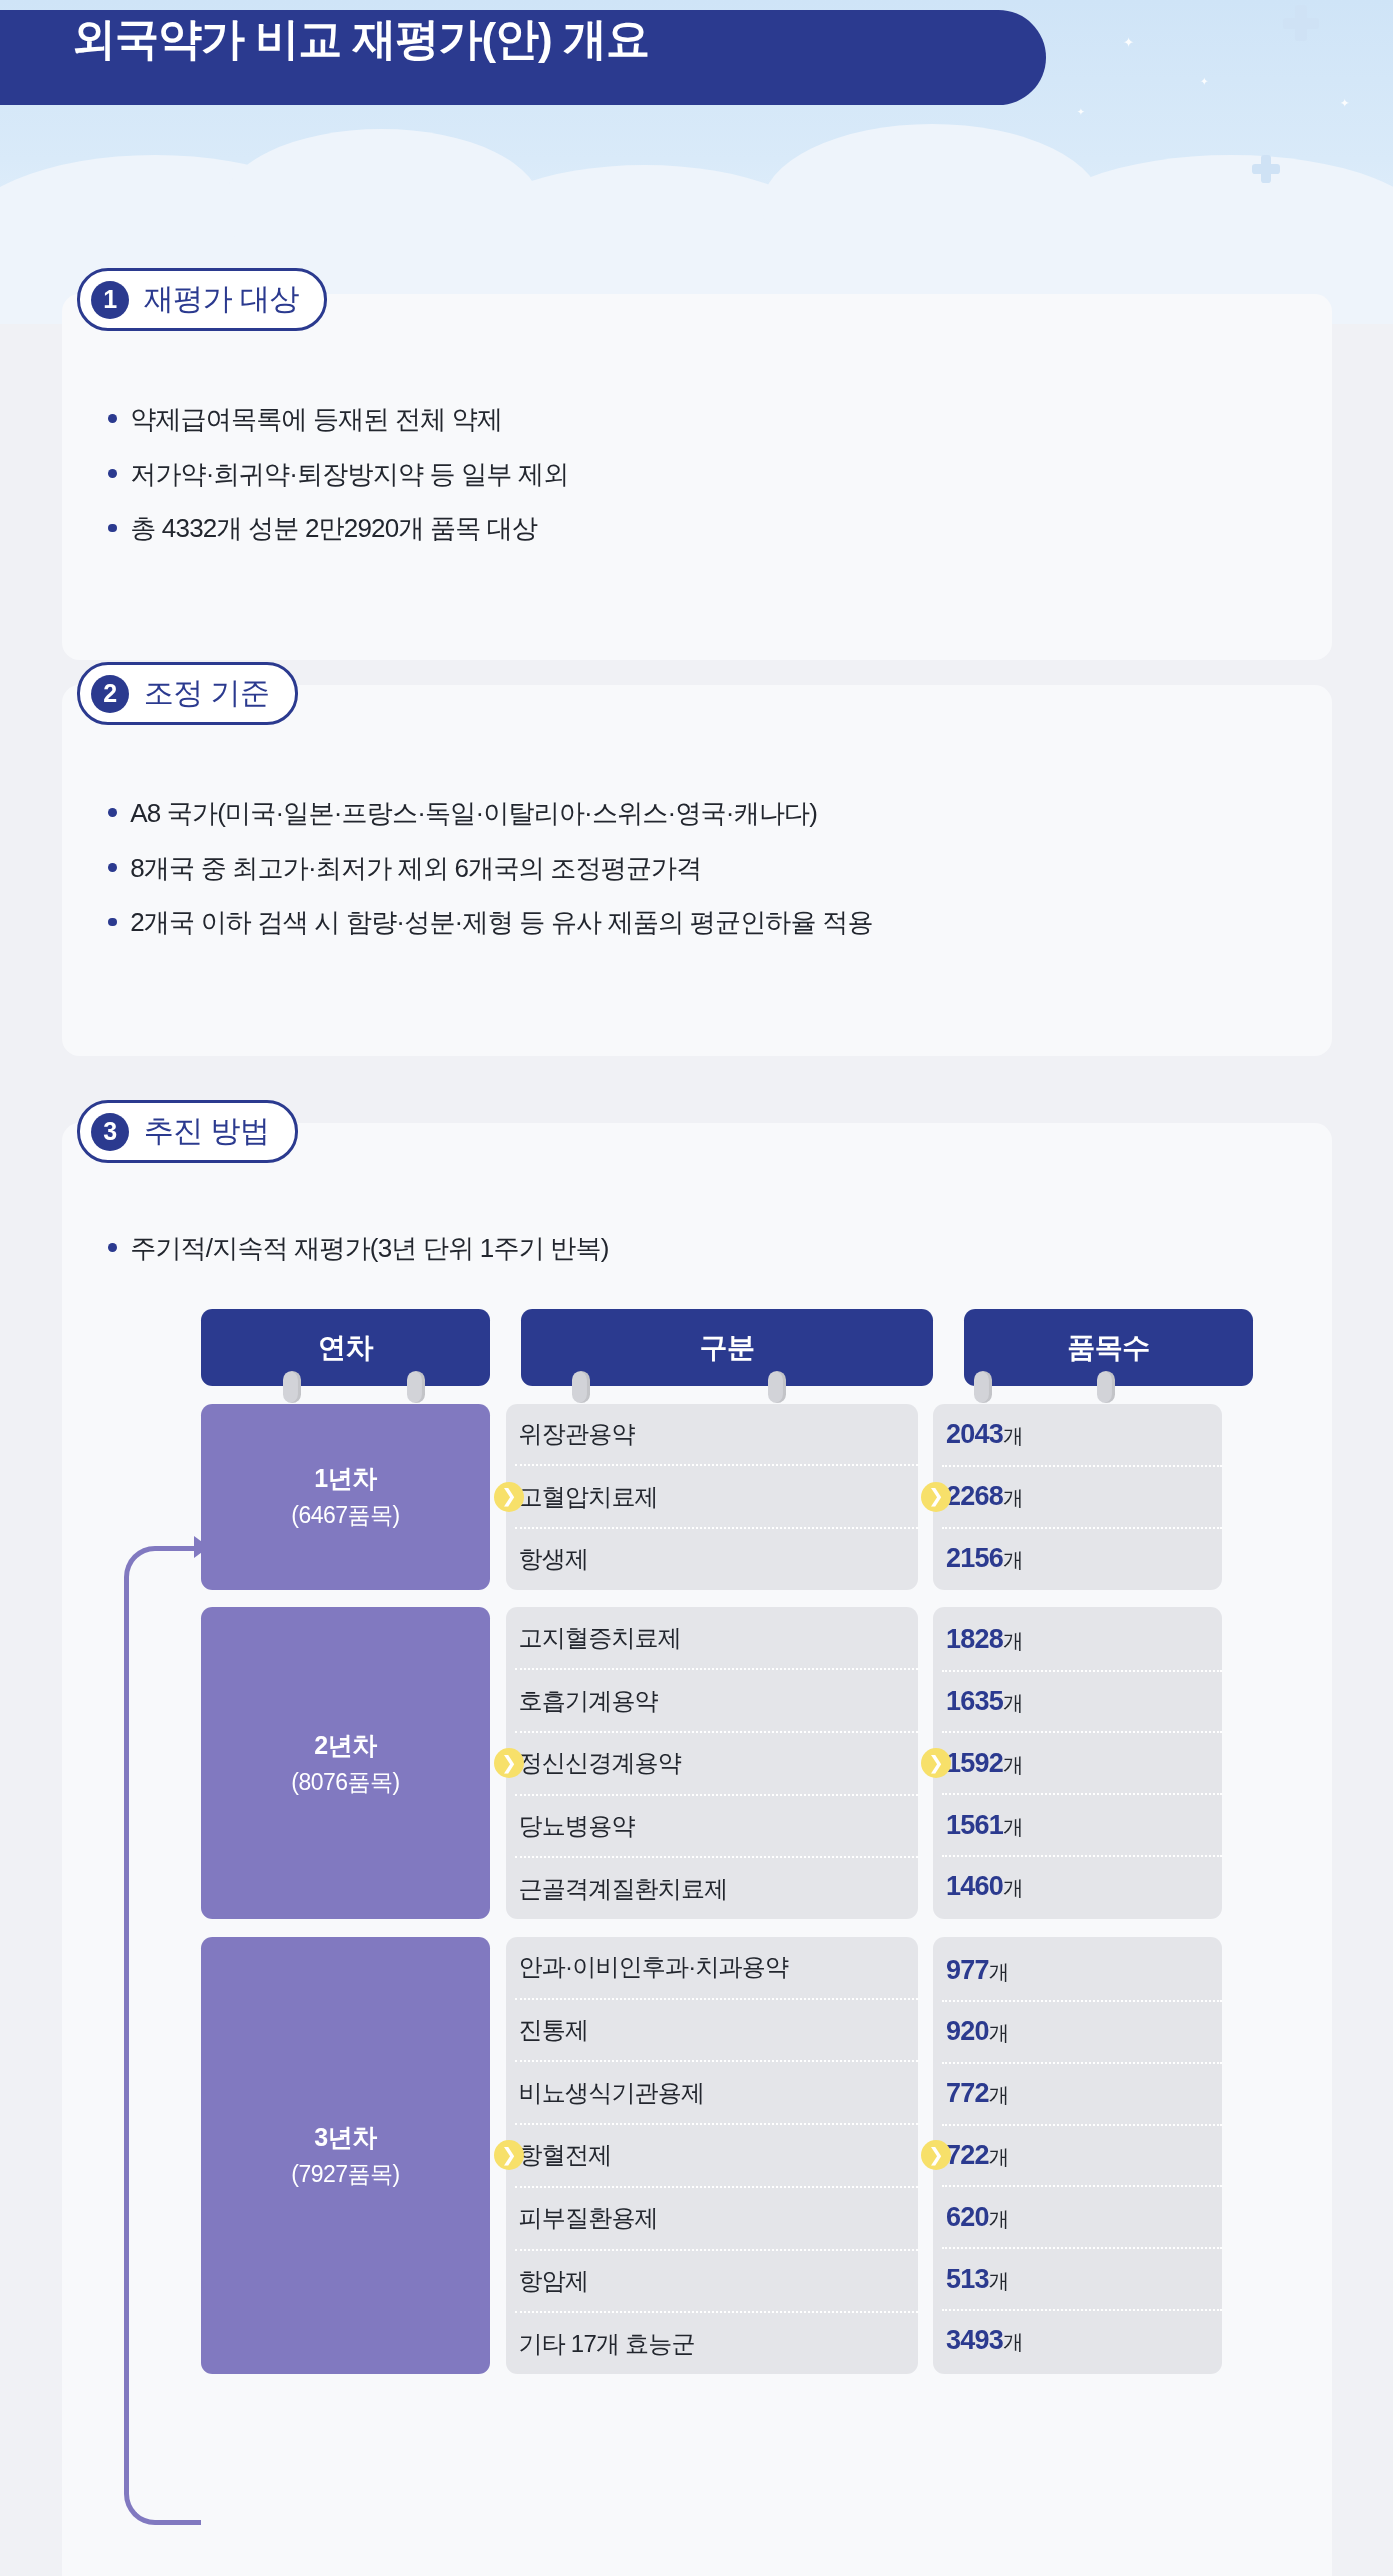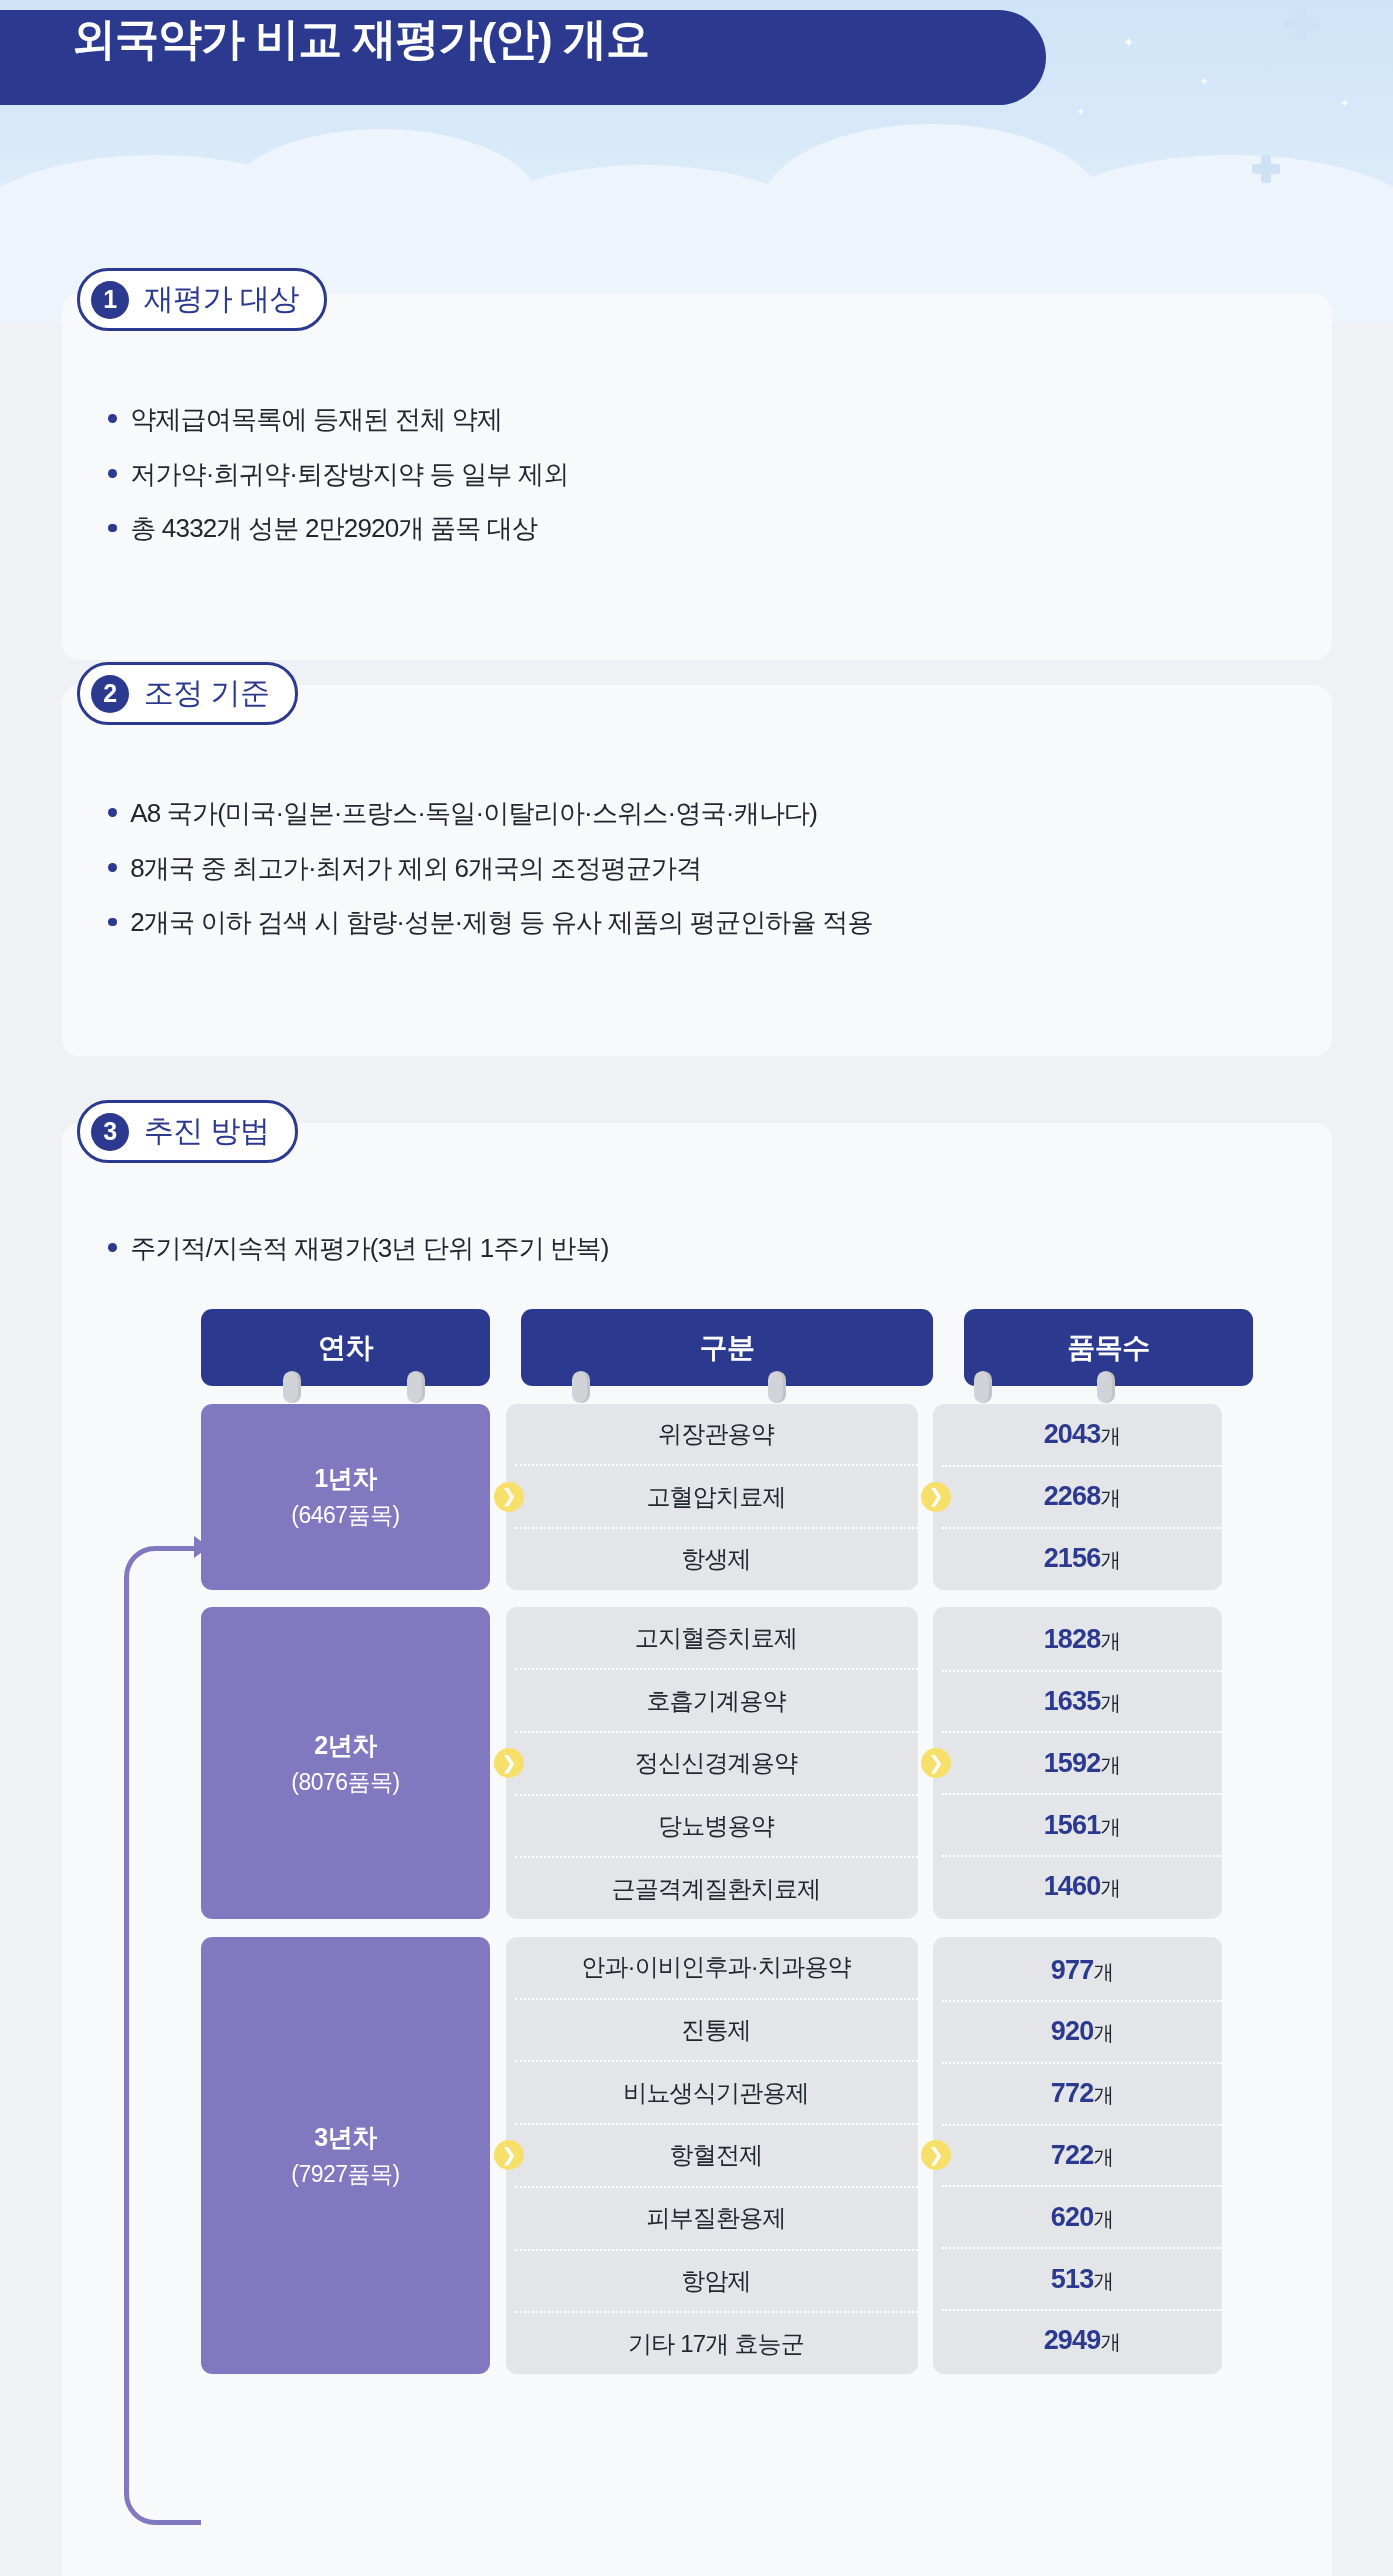--- a/index.html
+++ b/index.html
@@ -214,21 +214,20 @@
   .cat-cell, .cnt-cell {
     background: #e4e5e9;
     border-radius: 11.3px;
     display: flex;
     flex-direction: column;
     justify-content: center;
   }
   .cat-cell { width: 412px; }
   .cnt-cell { width: 289px; }
   .cat-cell .line, .cnt-cell .line {
-    text-align: center;
     font-size: 24px;
     color: #22262e;
     letter-spacing: -0.8px;
     padding: 14.4px 4.1px;
     border-bottom: 2.1px dotted #ffffff;
     margin-left: 9px;
   }
   .cat-cell .line:last-child, .cnt-cell .line:last-child { border-bottom: none; }
   .cnt-cell .line {
     color: #2b3a8f;
@@ -433,20 +432,20 @@
         <div class="line">기타 17개 효능군</div>
       </div>
       <div class="arrow" style="left:720px; top:calc(50% - 15px);">❯</div>
       <div class="cnt-cell">
         <div class="line"><span>977</span><span class="unit">개</span></div>
         <div class="line"><span>920</span><span class="unit">개</span></div>
         <div class="line"><span>772</span><span class="unit">개</span></div>
         <div class="line"><span>722</span><span class="unit">개</span></div>
         <div class="line"><span>620</span><span class="unit">개</span></div>
         <div class="line"><span>513</span><span class="unit">개</span></div>
-        <div class="line"><span>2949</span><span class="unit">개</span></div>
+        <div class="line"><span>3493</span><span class="unit">개</span></div>
       </div>
     </div>
 
   </div>
 
 </div>
 
 
 </body></html>

